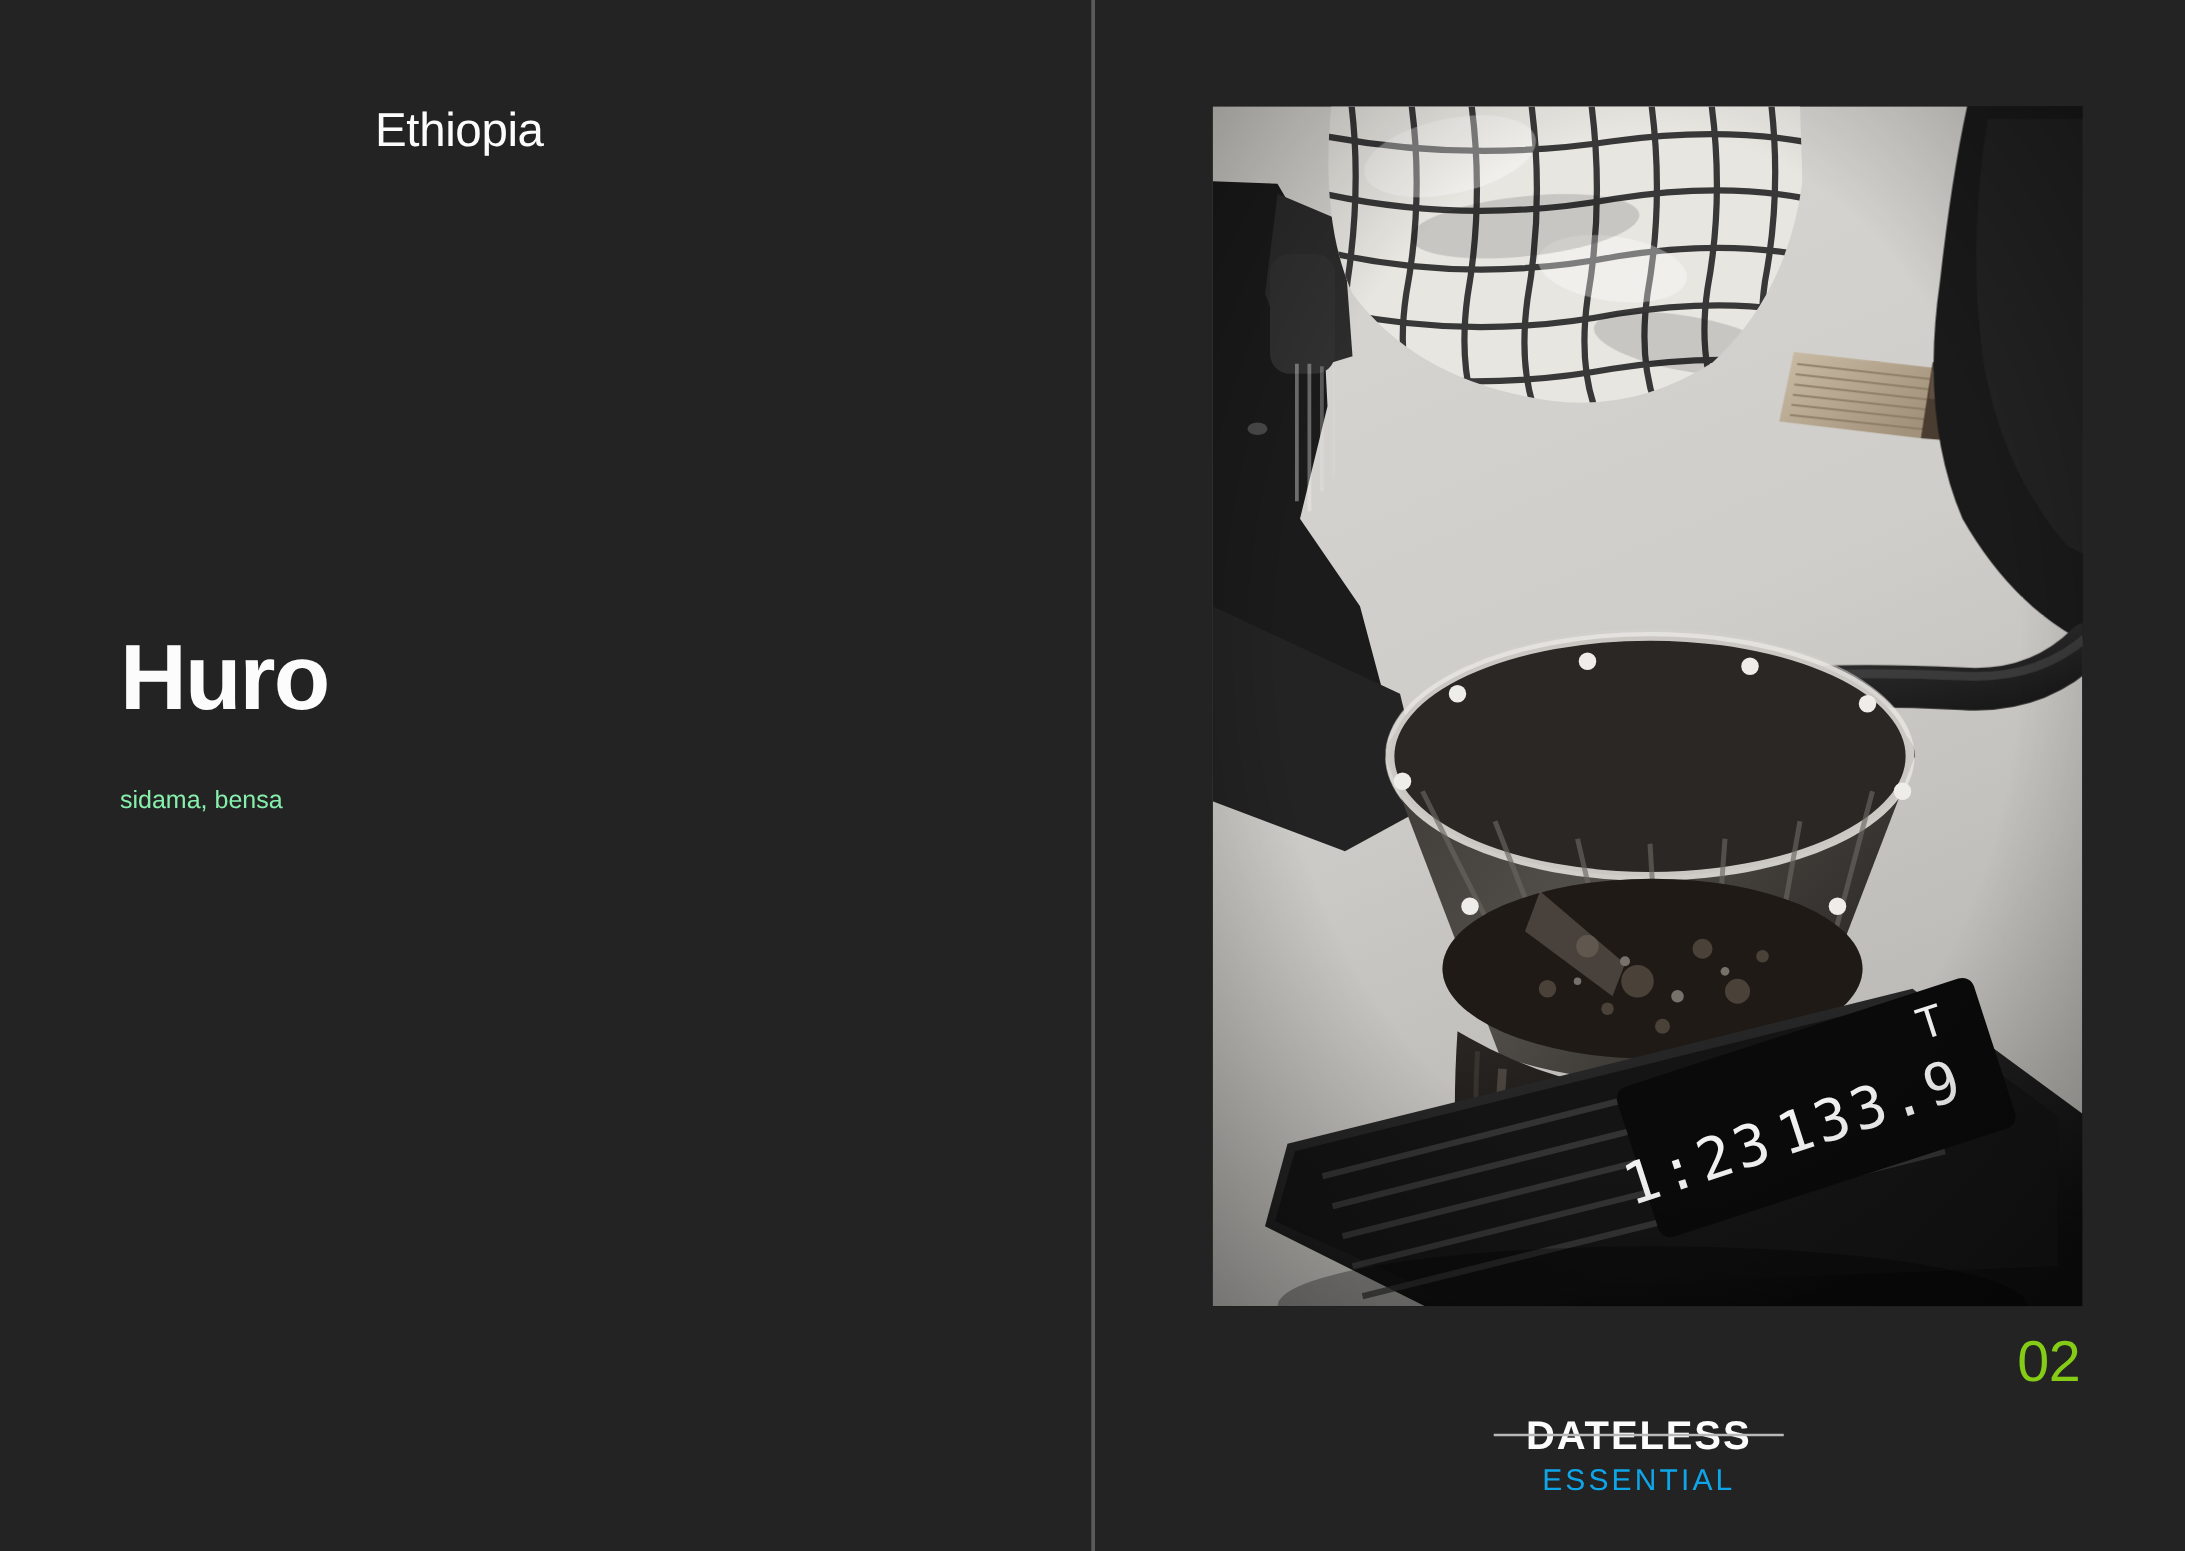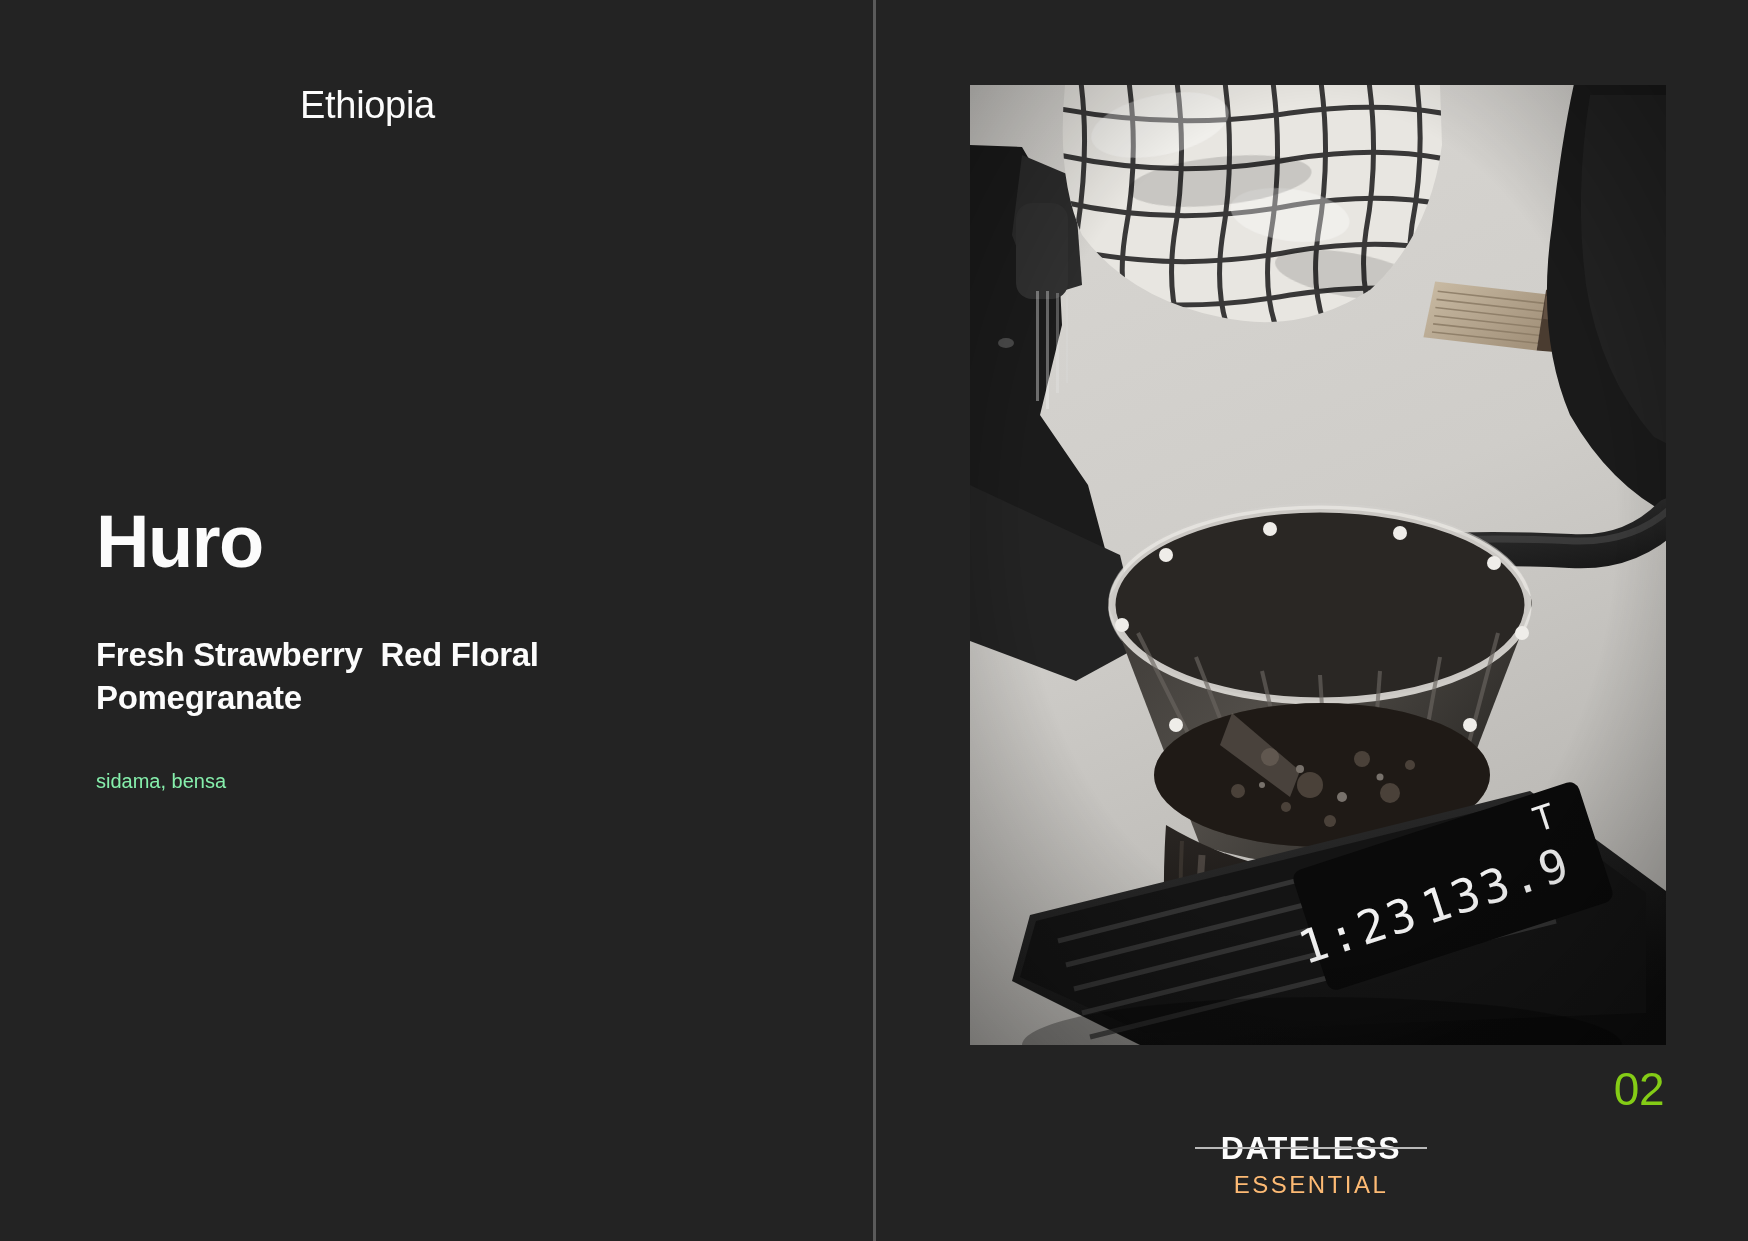--- a/index.html
+++ b/index.html
@@ -114,43 +114,39 @@
   .brand-main .strike{
     position:absolute;
     left:-8px; right:-8px; top:50%;
     height:2px; background:#b9b9b9;
     transform:translateY(-50%);
   }
   .brand-sub{
     margin-top:9px;
     font-size:24px; font-weight:400;
     letter-spacing:2.5px;
-    color:#fdba74;
+    color:#0ea5e9;
     line-height:1;
   }
 </style>
 </head>
 <body>
 
 <div class="card">
 
   <div class="left">
 
     <div class="country">Ethiopia</div>
 
     <div class="info">
 
       <div class="coffee-name">Huro</div>
 
 
 
-      <div class="notes">
-        <span>Fresh Strawberry  Red Floral</span><br>
-        <span>Pomegranate</span>
-      </div>
 
       <div class="region">sidama, bensa</div>
     </div>
   </div>
 
   <div class="divider"></div>
 
   <div class="right">
 
     <div class="photo">

